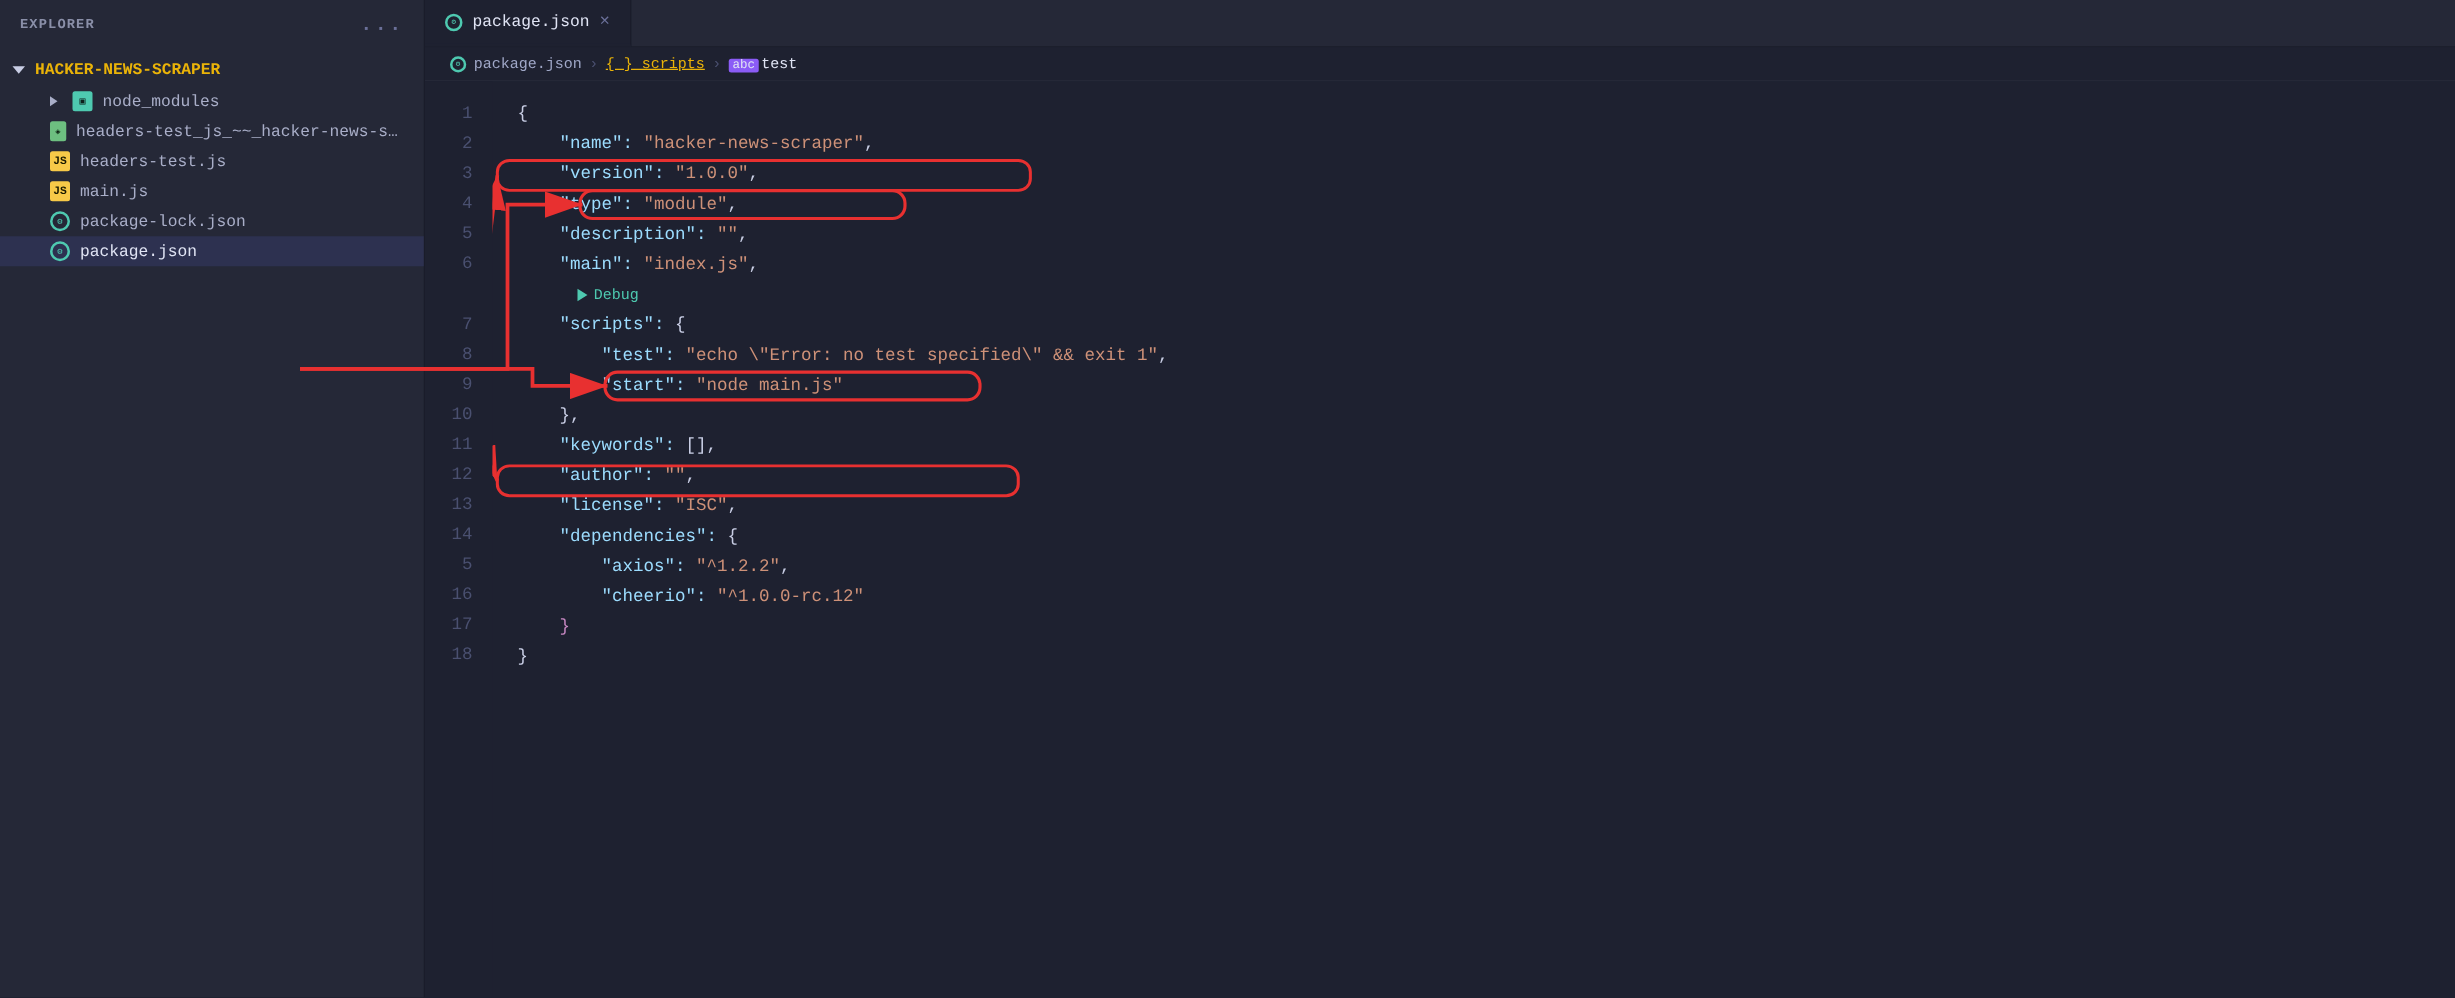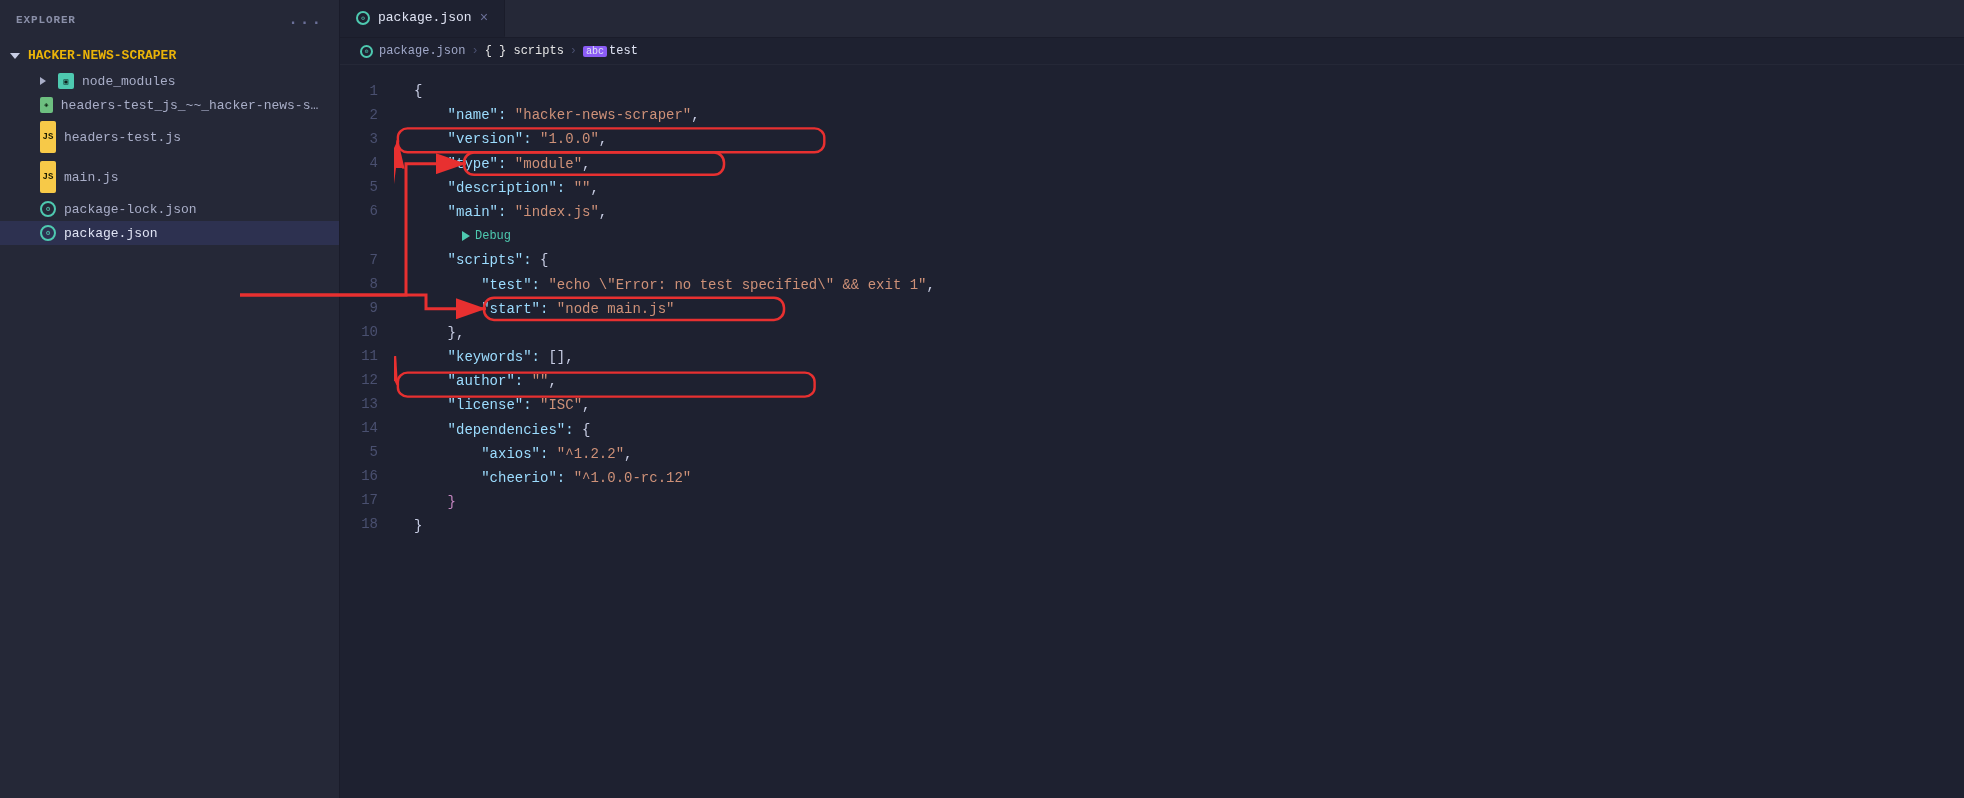--- a/index.html
+++ b/index.html
@@ -71,21 +71,21 @@
     .sidebar-item.active {
       background: #2d3150;
       color: #e0e4f4;
     }
     .sidebar-item.indent1 {
       padding-left: 40px;
     }
 
     .file-icon {
       width: 16px;
-      height: 32px;
+      height: 16px;
       flex-shrink: 0;
       display: inline-flex;
       align-items: center;
       justify-content: center;
       font-size: 11px;
       font-weight: bold;
       border-radius: 2px;
     }
     .icon-js {
       background: #f7c948;
@@ -168,21 +168,21 @@
       font-size: 12px;
       color: #7a7f9a;
       display: flex;
       align-items: center;
       gap: 6px;
       background: #1e2130;
       border-bottom: 1px solid #252837;
     }
     .breadcrumb-sep { color: #4a5070; }
     .breadcrumb-item { color: #a0a8c8; }
-    .breadcrumb-item.green { color: #e5e5e5; }
+    .breadcrumb-item.green { color: #eab308; text-decoration: underline; }
     .breadcrumb-item.active { color: #e0e4f4; }
 
     
     .code-area {
       flex: 1;
       display: flex;
       overflow: hidden;
       position: relative;
     }
     .line-numbers {

